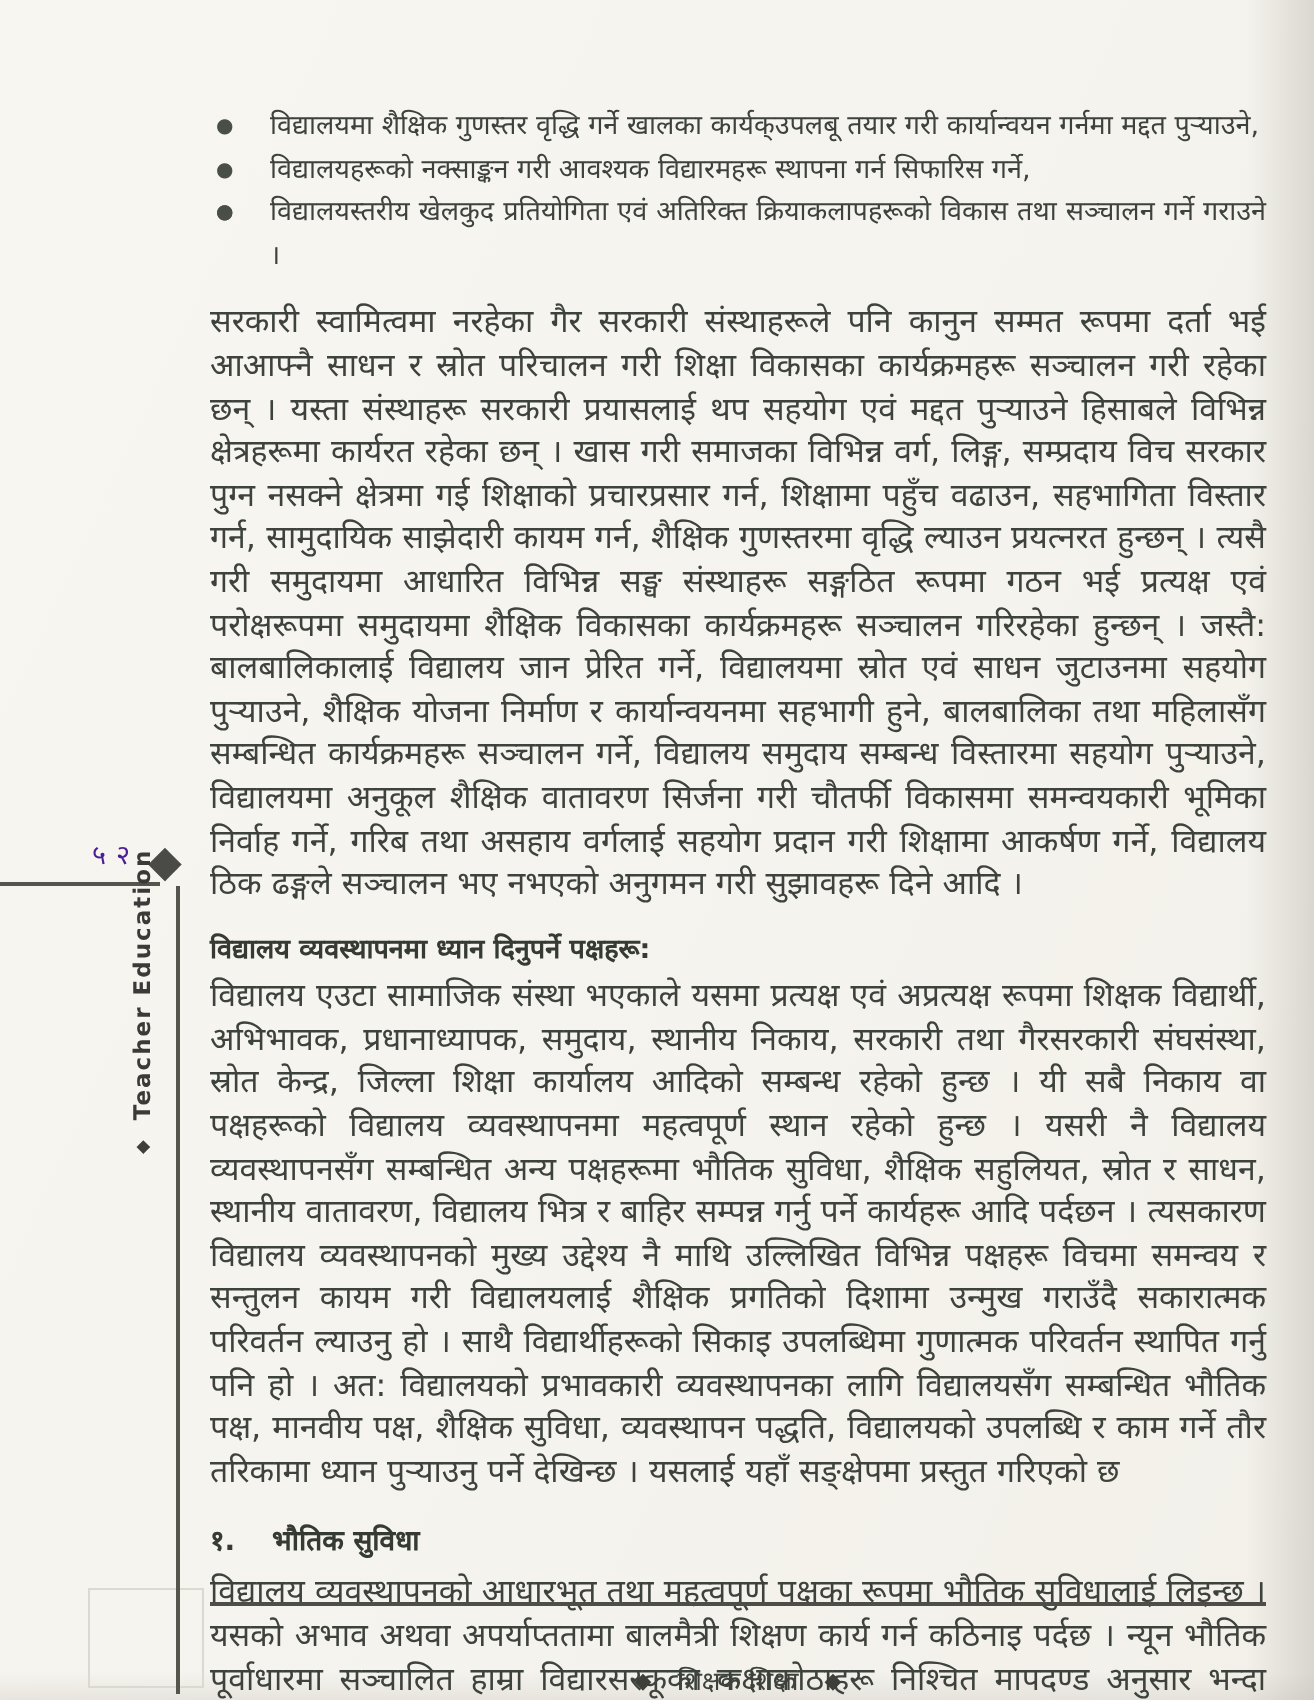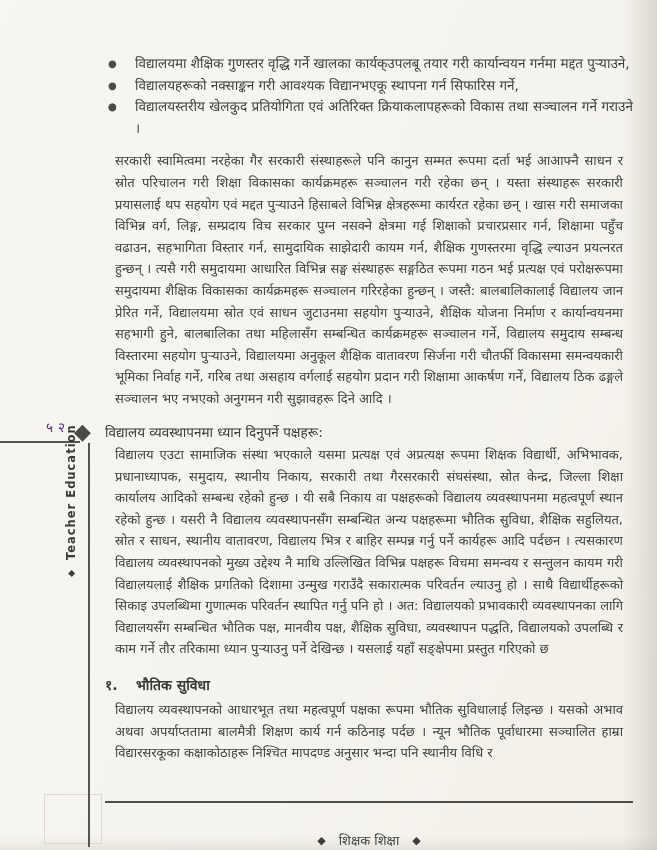--- a/index.html
+++ b/index.html
@@ -27,37 +27,37 @@
   .artifact-box {
     position: absolute; left: 44px; top: 794px; width: 58px; height: 50px;
     border: 1px solid #ddd9d0;
   }
 
   
   .content {
     position: absolute; left: 105px; top: 53px; width: 528px;
   }
   .para {
-    margin: 10px; font-size: 13px; line-height: 21.6px;
+    margin: 0; font-size: 16px; line-height: 21.6px;
     text-align: justify;
   }
 
   ul.bullets { list-style: none; margin: 0 0 11px 0; padding: 0; }
   ul.bullets li {
     position: relative; padding-left: 30px;
     font-size: 13.5px; line-height: 21.6px; text-align: justify;
   }
   .bullet-marker {
     position: absolute; left: 3px; top: 0px;
     font-size: 10px; color: #494e47;
   }
 
   .subheading {
     margin: 12px 0 1px 0;
-    font-size: 13.5px; font-weight: normal; color: #353a33;
+    font-size: 13.5px; font-weight: bold; color: #353a33;
     line-height: 21.6px;
   }
   .section-row {
     display: flex; margin: 14px 0 3px 0;
     font-size: 14px; font-weight: bold; color: #353a33;
     line-height: 22px;
   }
   .section-num { width: 31px; flex: 0 0 31px; }
 
   
@@ -106,21 +106,21 @@
 
 <div class="content">
 
   <ul class="bullets">
     <li>
       <span class="bullet-marker">●</span>
       <span>विद्यालयमा शैक्षिक गुणस्तर वृद्धि गर्ने खालका कार्यक्उपलबू तयार गरी कार्यान्वयन गर्नमा मद्दत पुऱ्याउने,</span>
     </li>
     <li>
       <span class="bullet-marker">●</span>
-      <span>विद्यालयहरूको नक्साङ्कन गरी आवश्यक विद्यानभएकू स्थापना गर्न सिफारिस गर्ने,</span>
+      <span>विद्यालयहरूको नक्साङ्कन गरी आवश्यक विद्यारमहरू स्थापना गर्न सिफारिस गर्ने,</span>
     </li>
     <li>
       <span class="bullet-marker">●</span>
     </li>
     <li>
       <span class="bullet-marker">●</span>
       <span>विद्यालयस्तरीय खेलकुद प्रतियोगिता एवं अतिरिक्त क्रियाकलापहरूको विकास तथा सञ्चालन गर्ने गराउने ।</span>
     </li>
   </ul>
 

